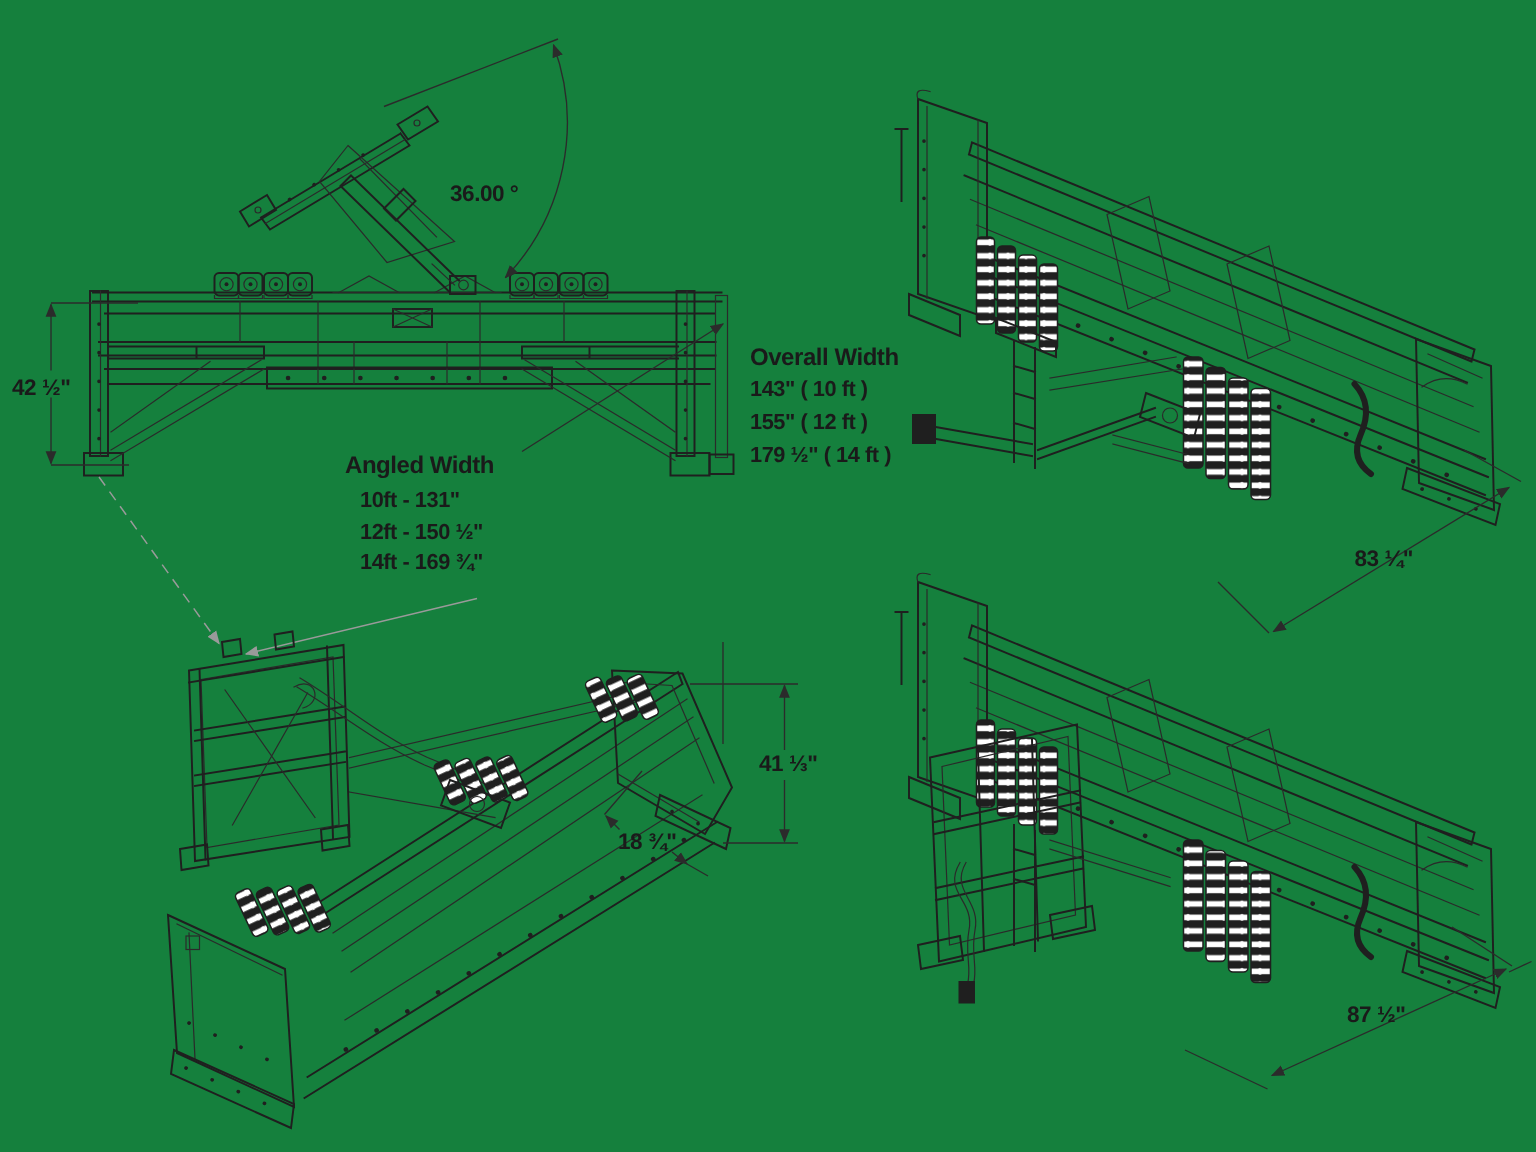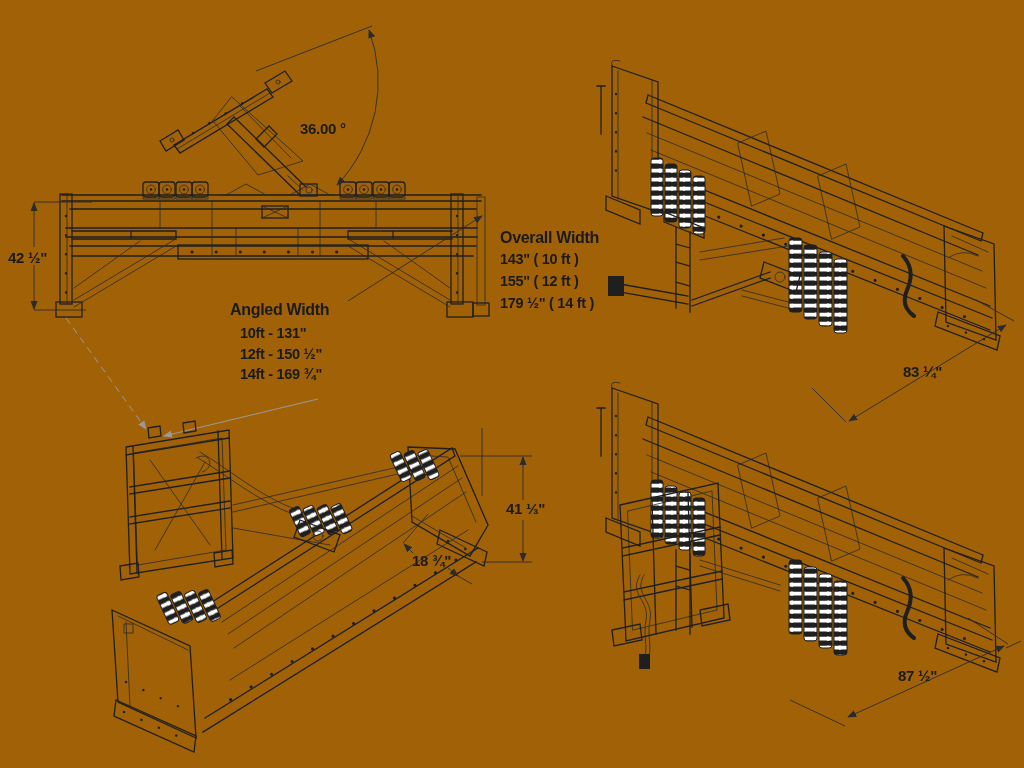--- a/index.html
+++ b/index.html
@@ -1,16 +1,16 @@
 <!DOCTYPE html>
 <html><head>
 <meta charset="utf-8">
 <style>
   html,body{margin:0;padding:0;background:#ffffff;}
-  #stage{position:relative;width:1024px;height:768px;background:#a16207;overflow:hidden;
+  #stage{position:relative;width:1024px;height:768px;background:#15803d;overflow:hidden;
          font-family:"Liberation Sans",sans-serif;}
   svg{position:absolute;left:0;top:0;}
   .ln{fill:none;stroke:#1f1f1f;stroke-width:1.3;stroke-linecap:square;}
   .tn{fill:none;stroke:#2a2a2a;stroke-width:0.8;stroke-linecap:square;}
   .thk{fill:none;stroke:#1f1f1f;stroke-width:4;stroke-linecap:round;}
   .dm{fill:none;stroke:#2b2b2b;stroke-width:0.9;}
   .cn{fill:none;stroke:#9a9a9a;stroke-width:1;}
   .dt{fill:none;stroke:#1f1f1f;stroke-width:3;stroke-linecap:round;stroke-dasharray:0.1 24;}
   .dt2{fill:none;stroke:#1f1f1f;stroke-width:2.4;stroke-linecap:round;stroke-dasharray:0.1 19;}
   .solid{fill:#1f1f1f;stroke:none;}

